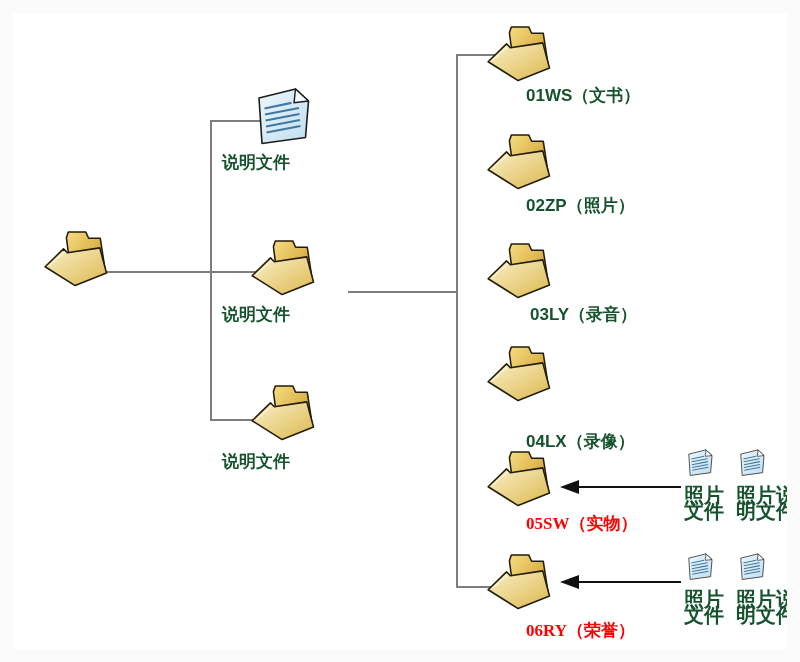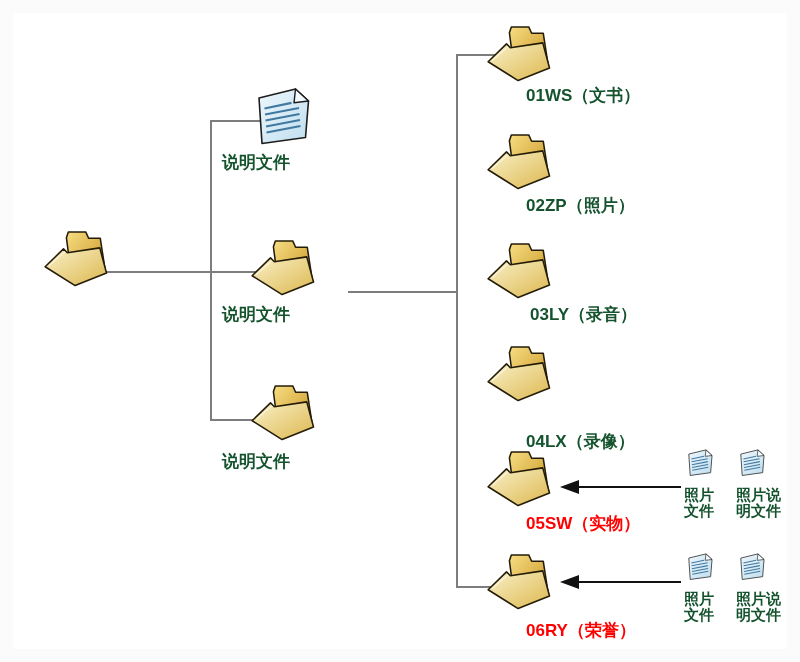--- a/index.html
+++ b/index.html
@@ -9,22 +9,22 @@
   }
   .frame{position:absolute;inset:0;border:13px solid #fbfbfb;pointer-events:none;z-index:6;}
   .lines{position:absolute;left:0;top:0;z-index:0;}
   .icon{position:absolute;z-index:2;}
   .label{
     position:absolute;z-index:3;font-weight:bold;font-size:17px;color:#14532d;
     line-height:19px;white-space:nowrap;
   }
   .label.center{text-align:left;white-space:normal;line-height:21px;}
   .label .ln{display:block;}
-  .small-label{font-size:15px;line-height:16px;font-weight:bold;}
-  .red{color:#ff0000;}
+  .small-label{font-size:20px;line-height:16px;font-weight:bold;}
+  .red{color:#ff0000;font-family:Liberation Serif, serif;}
   .defs-svg{position:absolute;width:0;height:0;}
 </style>
 </head>
 <body>
 
 <div class="canvas">
 
   <svg class="defs-svg" aria-hidden="true">
     <defs>
       <linearGradient id="gBack" x1="0" y1="0" x2="1" y2="1">

